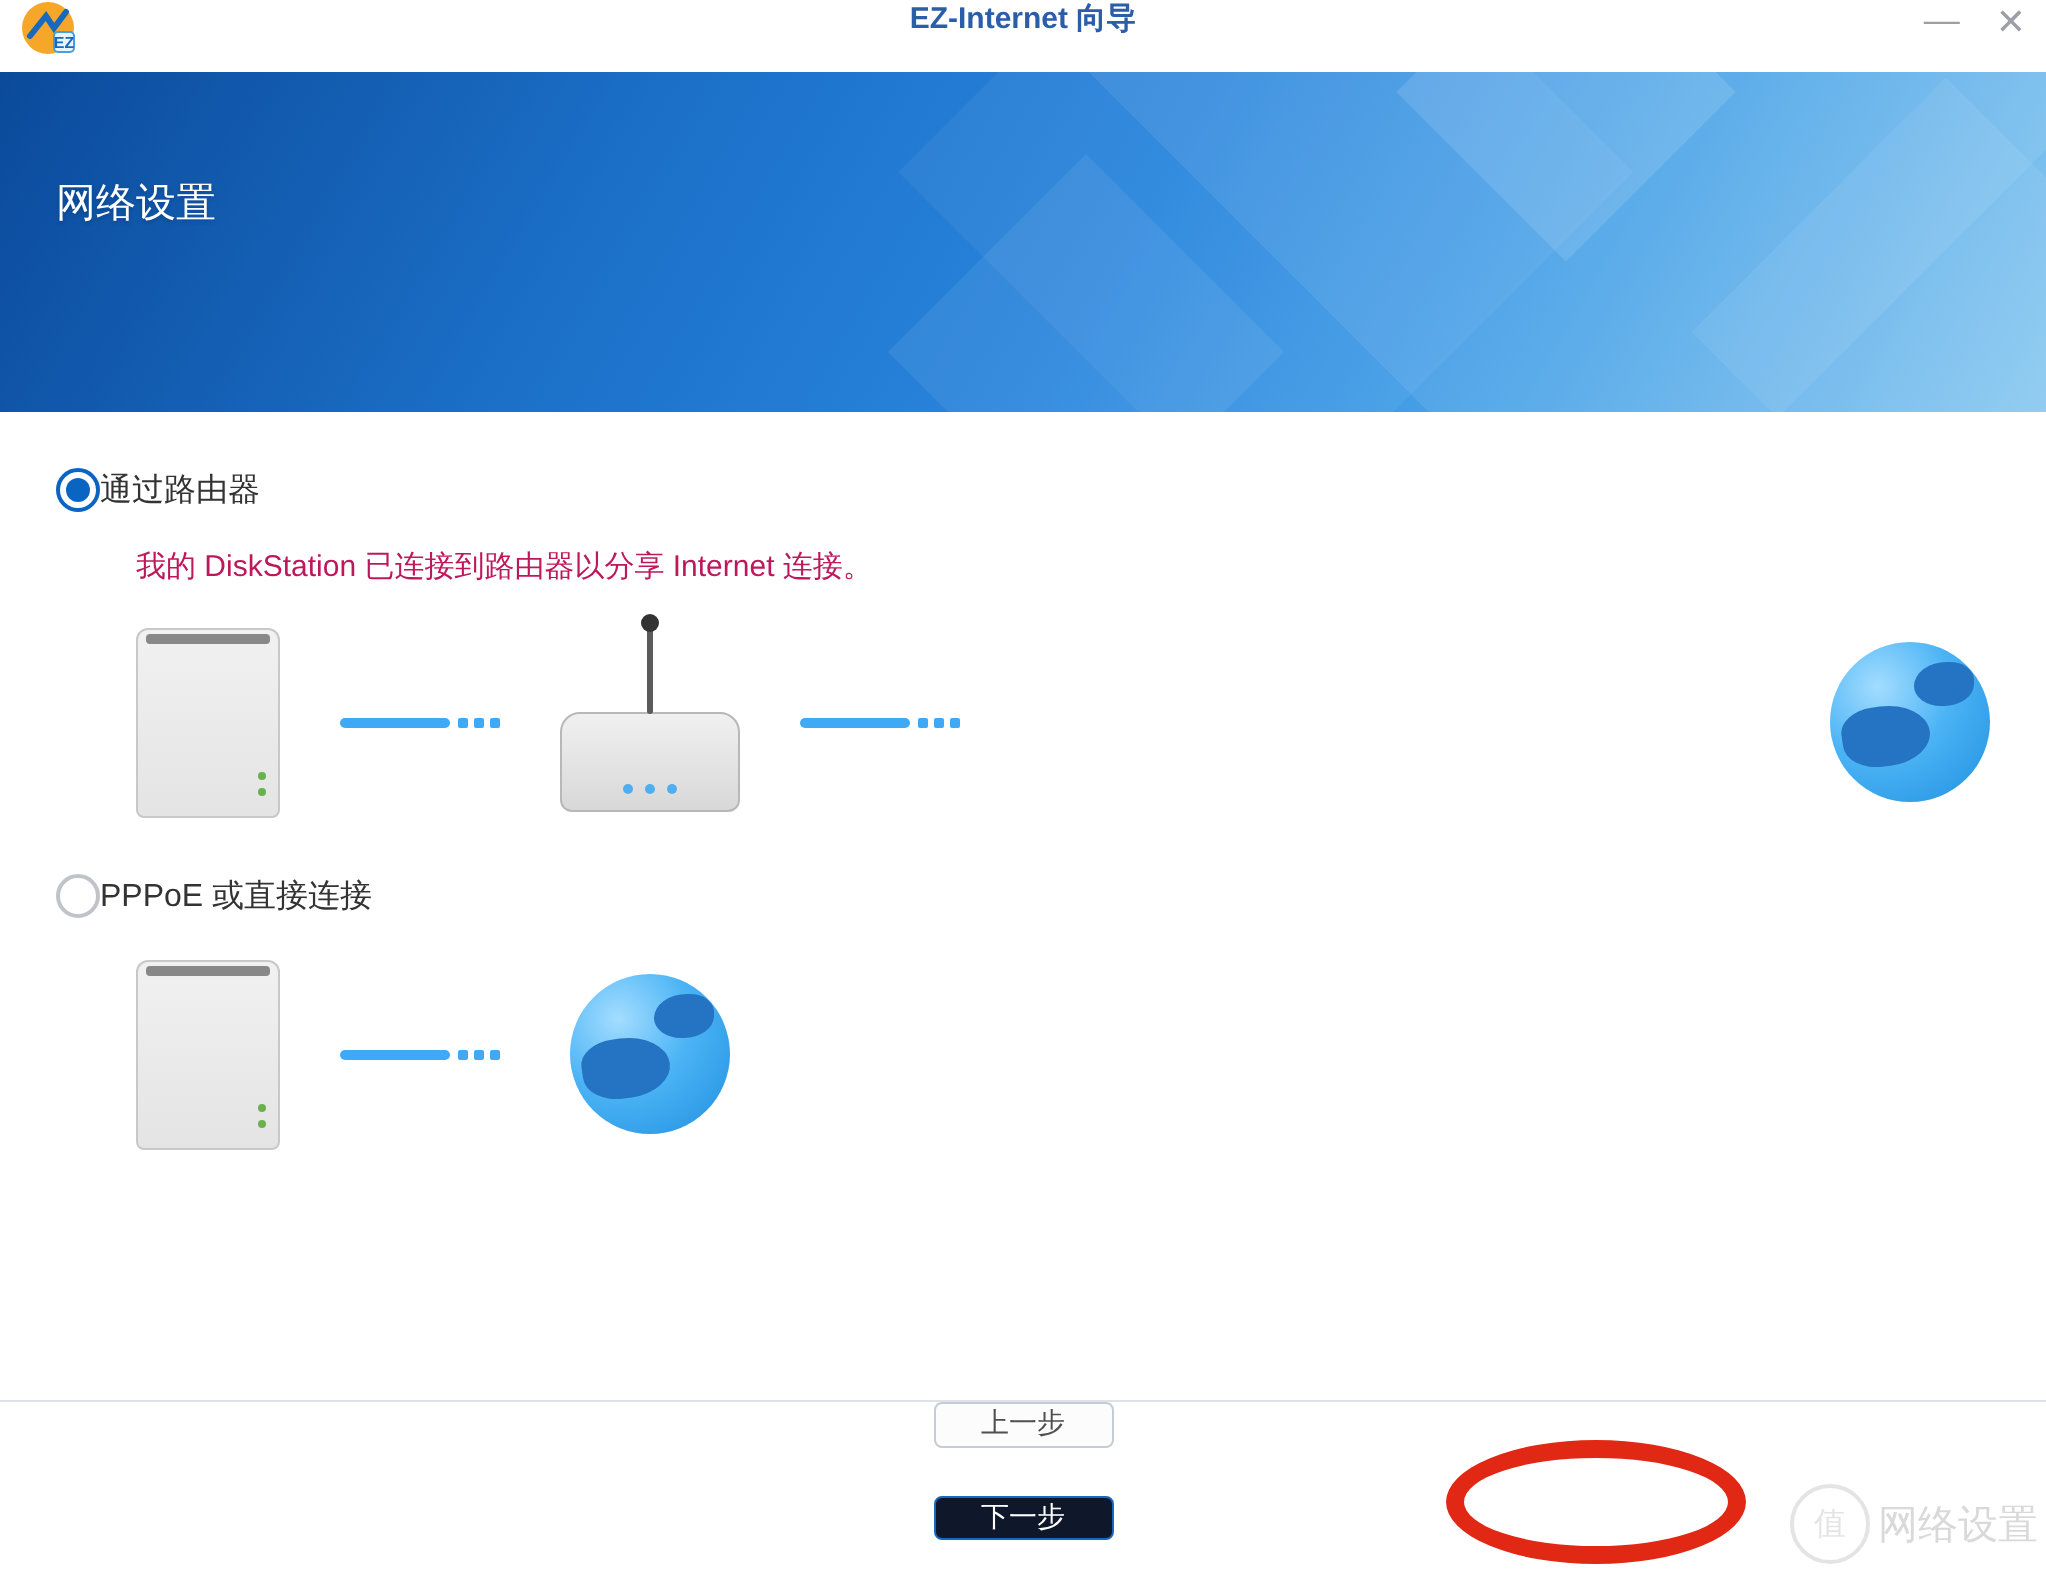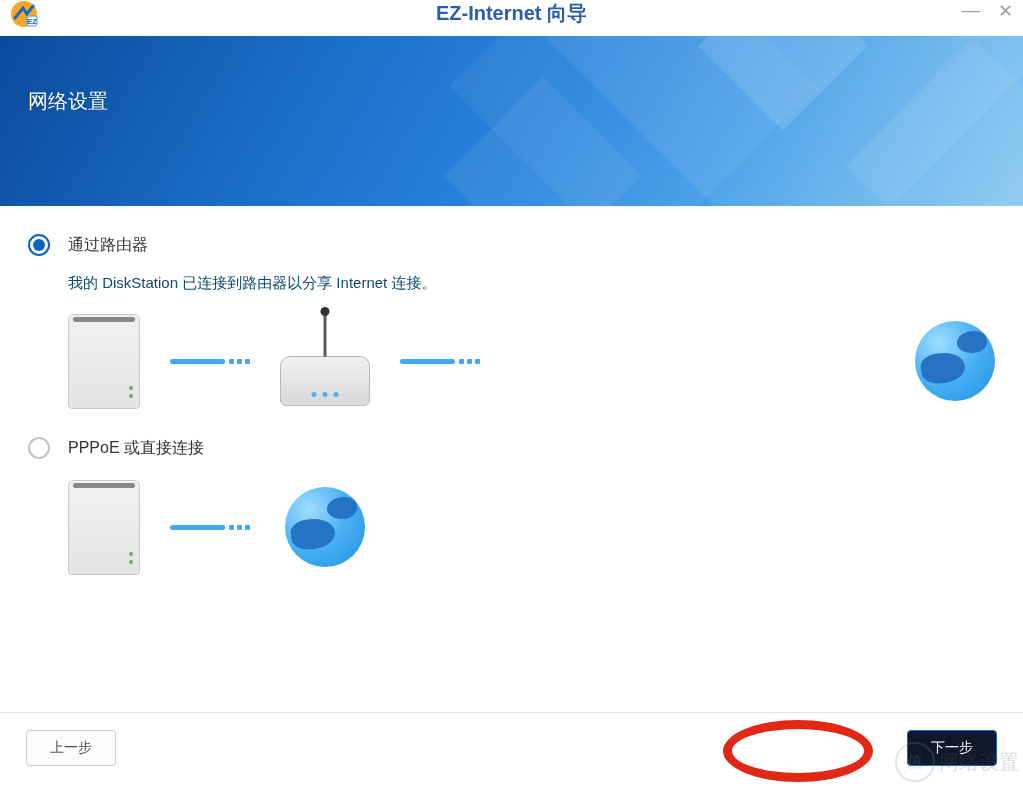--- a/index.html
+++ b/index.html
@@ -21,21 +21,21 @@
   position: relative;
 }
 .titlebar .app-icon {
   width: 28px; height: 28px;
   position: relative;
 }
 .titlebar .title-text {
   position: absolute;
   left: 50%;
   transform: translateX(-50%);
-  font-size: 20px;
+  font-size: 15px;
   font-weight: bold;
   color: #2b5ea8;
 }
 .titlebar .window-controls {
   margin-left: auto;
   display: flex;
   gap: 18px;
   color: #9aa0a6;
   font-size: 18px;
 }
@@ -85,21 +85,20 @@
   position: relative;
   z-index: 2;
 }
 .content {
   padding: 28px 28px 0 28px;
 }
 .option-block { margin-bottom: 18px; }
 .option-head {
   display: flex;
   align-items: center;
-  gap: 18px;
   cursor: pointer;
 }
 .radio {
   width: 22px; height: 22px;
   border-radius: 50%;
   border: 2px solid #0a65c2;
   display: flex;
   align-items: center;
   justify-content: center;
   flex-shrink: 0;
@@ -112,21 +111,21 @@
 }
 .radio.unchecked { border-color: #c0c4c8; }
 .option-title {
   font-size: 16px;
   color: #333;
 }
 .option-desc {
   margin-left: 40px;
   margin-top: 18px;
   font-size: 15px;
-  color: #0c4a6e;
+  color: #be185d;
 }
 .diagram {
   margin-left: 40px;
   margin-top: 18px;
   display: flex;
   align-items: center;
   gap: 30px;
   height: 100px;
 }
 .connector {
@@ -224,27 +223,28 @@
 .globe::after {
   content:"";
   position:absolute;
   width:30px;height:22px;
   background:#2574c4;
   border-radius:55% 40% 50% 45%;
   top:10px; right:8px;
 }
 .footer {
   position:absolute;
-  bottom:4px; left:0; right:0;
+  bottom:16px; left:0; right:0;
   height: 70px;
   border-top: 1px solid #dfe3e8;
   display:flex;
   align-items:center;
   padding: 0 26px;
   gap: 12px;
+  flex-direction: column;
 }
 .btn {
   min-width: 90px;
   height: 36px;
   border: 1px solid #c5ccd3;
   background: #fcfcfc;
   border-radius: 4px;
   font-size: 14px;
   color: #505050;
   cursor: pointer;

